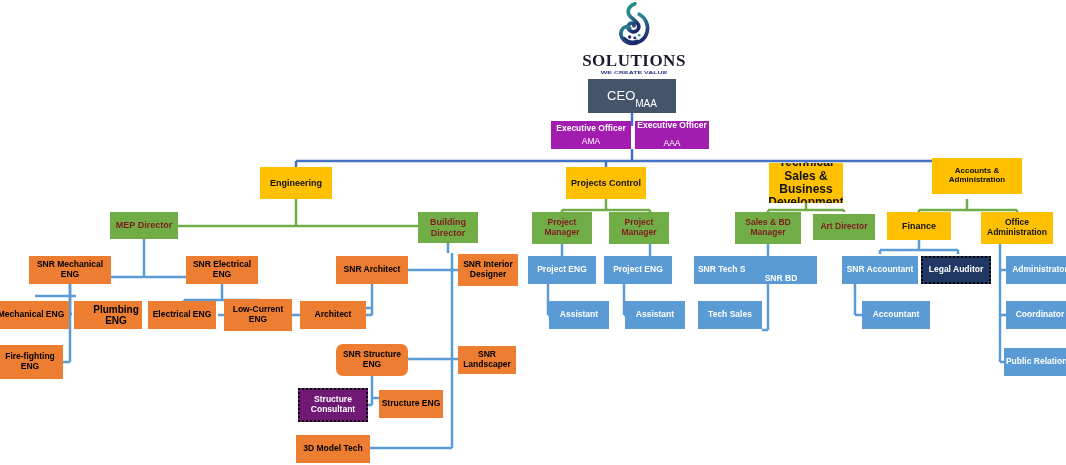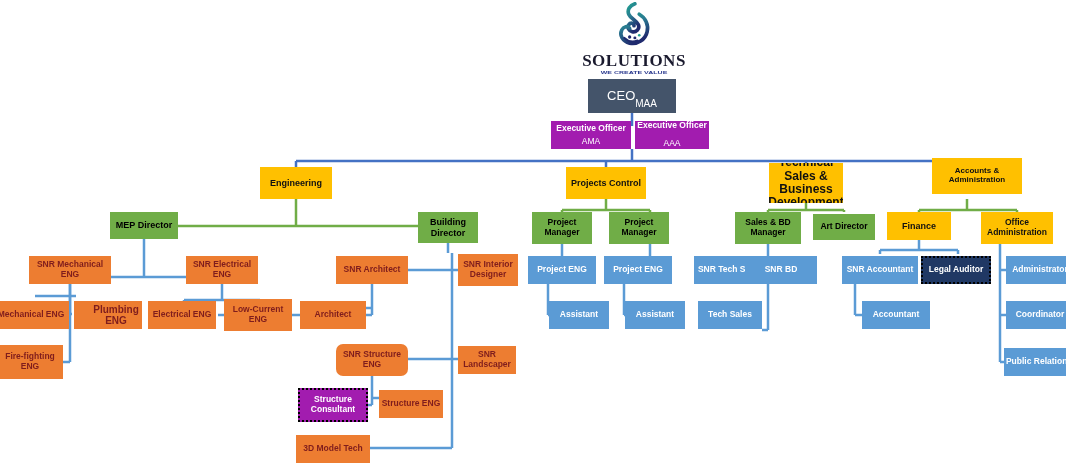--- a/index.html
+++ b/index.html
@@ -25,24 +25,24 @@
     overflow:hidden;
     z-index:3;
   }
   .node .ttl { display:block; }
   .node .sub { display:block; font-weight:normal; }
 
   
   .t-ceo     { background:#44546A; color:#ffffff; font-weight:normal; }
   .t-exec    { background:#a21caf; color:#ffffff; }
   .t-dept    { background:#FFC000; color:#111111; }
-  .t-green   { background:#70AD47; color:#000000; }
-  .t-orange  { background:#ED7D31; color:#7f1d1d; }
+  .t-green   { background:#70AD47; color:#7f1d1d; }
+  .t-orange  { background:#ED7D31; color:#000000; }
   .t-blue    { background:#5B9BD5; color:#ffffff; }
-  .t-brown   { background:#a21caf; color:#ffffff; border:2px dotted #000000; }
+  .t-brown   { background:#701a75; color:#ffffff; border:2px dotted #000000; }
   .t-navy    { background:#203864; color:#ffffff; border:2px dotted #000000; }
 
   
   #logo {
     position:absolute; z-index:4;
     display:flex; flex-direction:column; align-items:center; justify-content:flex-end;
   }
   #logo svg { display:block; }
   .logo-word {
     font-family:"Liberation Serif", serif;
@@ -296,21 +296,21 @@
 
   <div class="node t-green" style="left:735px; top:212px; width:66px; height:32px;">
     <span style="font-size:8.5px;">Sales &amp; BD Manager</span>
   </div>
   <div class="node t-green" style="left:813px; top:214px; width:62px; height:26px;">
     <span style="font-size:8.5px;">Art Director</span>
   </div>
   <div class="node t-blue" style="left:694px; top:256px; width:72px; height:28px;">
     <span style="font-size:8.5px;">SNR  Tech Sales</span>
   </div>
-  <div class="node t-blue" style="left:745px; top:256px; width:72px; height:28px;">
+  <div class="node t-blue" style="left:745px; top:256px; width:72px; height:28px;align-items:flex-end;">
     <span style="font-size:8.5px;">SNR BD</span>
   </div>
   <div class="node t-blue" style="left:698px; top:301px; width:64px; height:28px;">
     <span style="font-size:8.5px;">Tech Sales</span>
   </div>
 
   <div class="node t-dept" style="left:887px; top:212px; width:64px; height:28px;">
     <span style="font-size:9px;">Finance</span>
   </div>
   <div class="node t-dept" style="left:981px; top:212px; width:72px; height:32px;">

